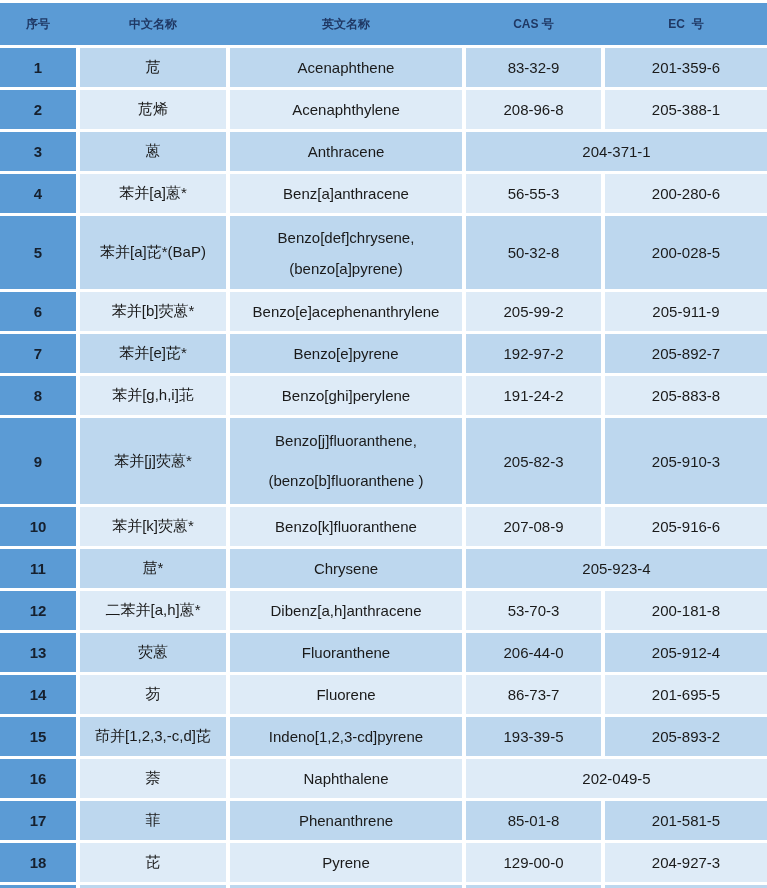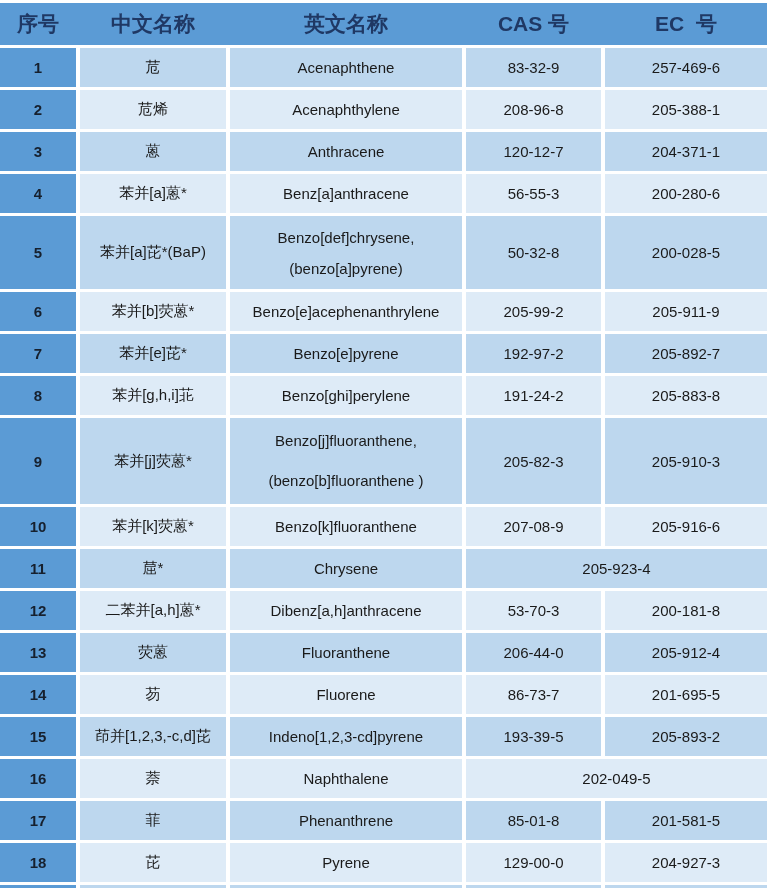--- a/index.html
+++ b/index.html
@@ -15,21 +15,21 @@
     text-align:center;font-size:15px;color:var(--data-text);
     box-sizing:border-box;padding:0 2px;
   }
   .c1{width:76px;flex:none;}
   .c2{width:146px;flex:none;}
   .c3{width:232px;flex:none;}
   .c4{width:135px;flex:none;}
   .c5{flex:1;}
   .header-row .cell{
     background:var(--hdr-bg);color:var(--hdr-text);
-    font-weight:bold;font-size:21px;white-space:pre;
+    font-weight:bold;font-size:12px;white-space:pre;
   }
   .row{height:39px;}
   .row.tall-a{height:73px;}
   .row.tall-b{height:86px;}
   .row .c1{
     background:var(--hdr-bg);color:var(--idx-text);
     font-weight:bold;font-size:15px;
   }
   .row.odd  .cell:not(.c1){background:var(--row-odd);}
   .row.even .cell:not(.c1){background:var(--row-even);}
@@ -52,34 +52,33 @@
     <div class="cell c4">CAS 号</div>
     <div class="cell c5">EC  号</div>
   </div>
 
   <div id="rows">
       <div class="row odd">
     <div class="cell c1">1</div>
     <div class="cell c2">苊</div>
     <div class="cell c3">Acenaphthene</div>
     <div class="cell c4">83-32-9</div>
-    <div class="cell c5">257-469-6</div>
+    <div class="cell c5">201-359-6</div>
   </div>
       <div class="row even">
     <div class="cell c1">2</div>
     <div class="cell c2">苊烯</div>
     <div class="cell c3">Acenaphthylene</div>
     <div class="cell c4">208-96-8</div>
     <div class="cell c5">205-388-1</div>
   </div>
       <div class="row odd">
     <div class="cell c1">3</div>
     <div class="cell c2">蒽</div>
     <div class="cell c3">Anthracene</div>
-    <div class="cell c4">120-12-7</div>
     <div class="cell c5">204-371-1</div>
   </div>
       <div class="row even">
     <div class="cell c1">4</div>
     <div class="cell c2">苯并[a]蒽*</div>
     <div class="cell c3">Benz[a]anthracene</div>
     <div class="cell c4">56-55-3</div>
     <div class="cell c5">200-280-6</div>
   </div>
       <div class="row odd tall-a">

